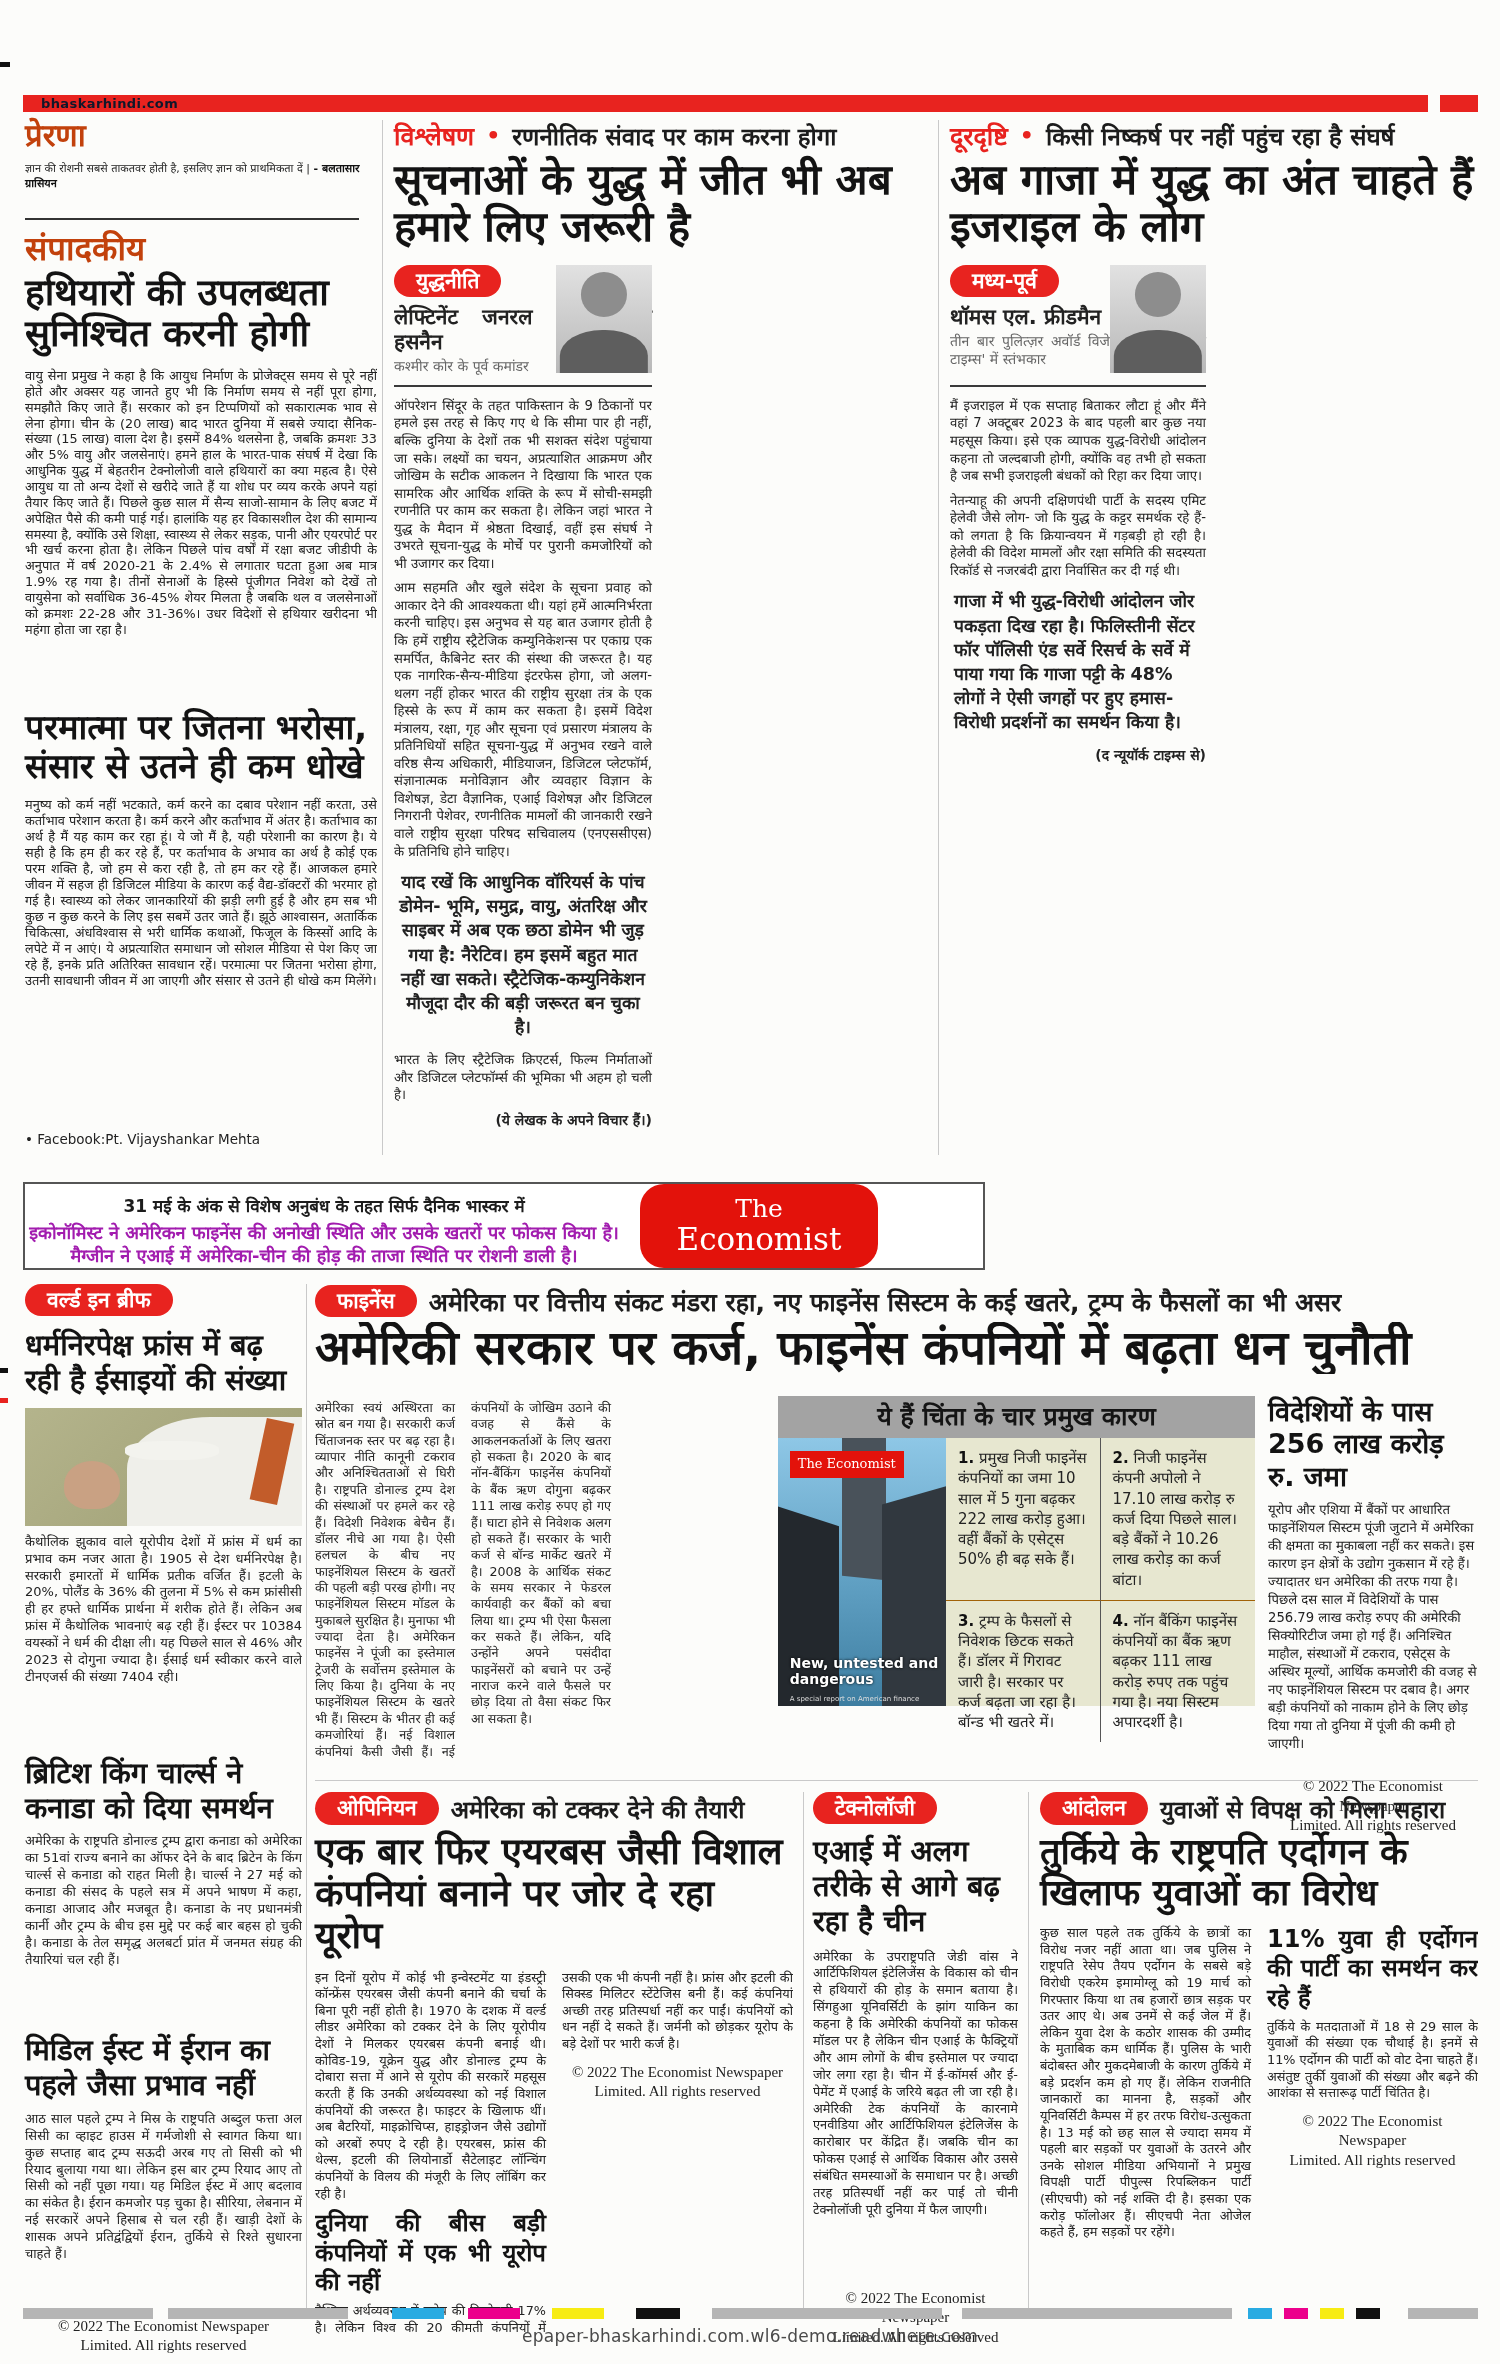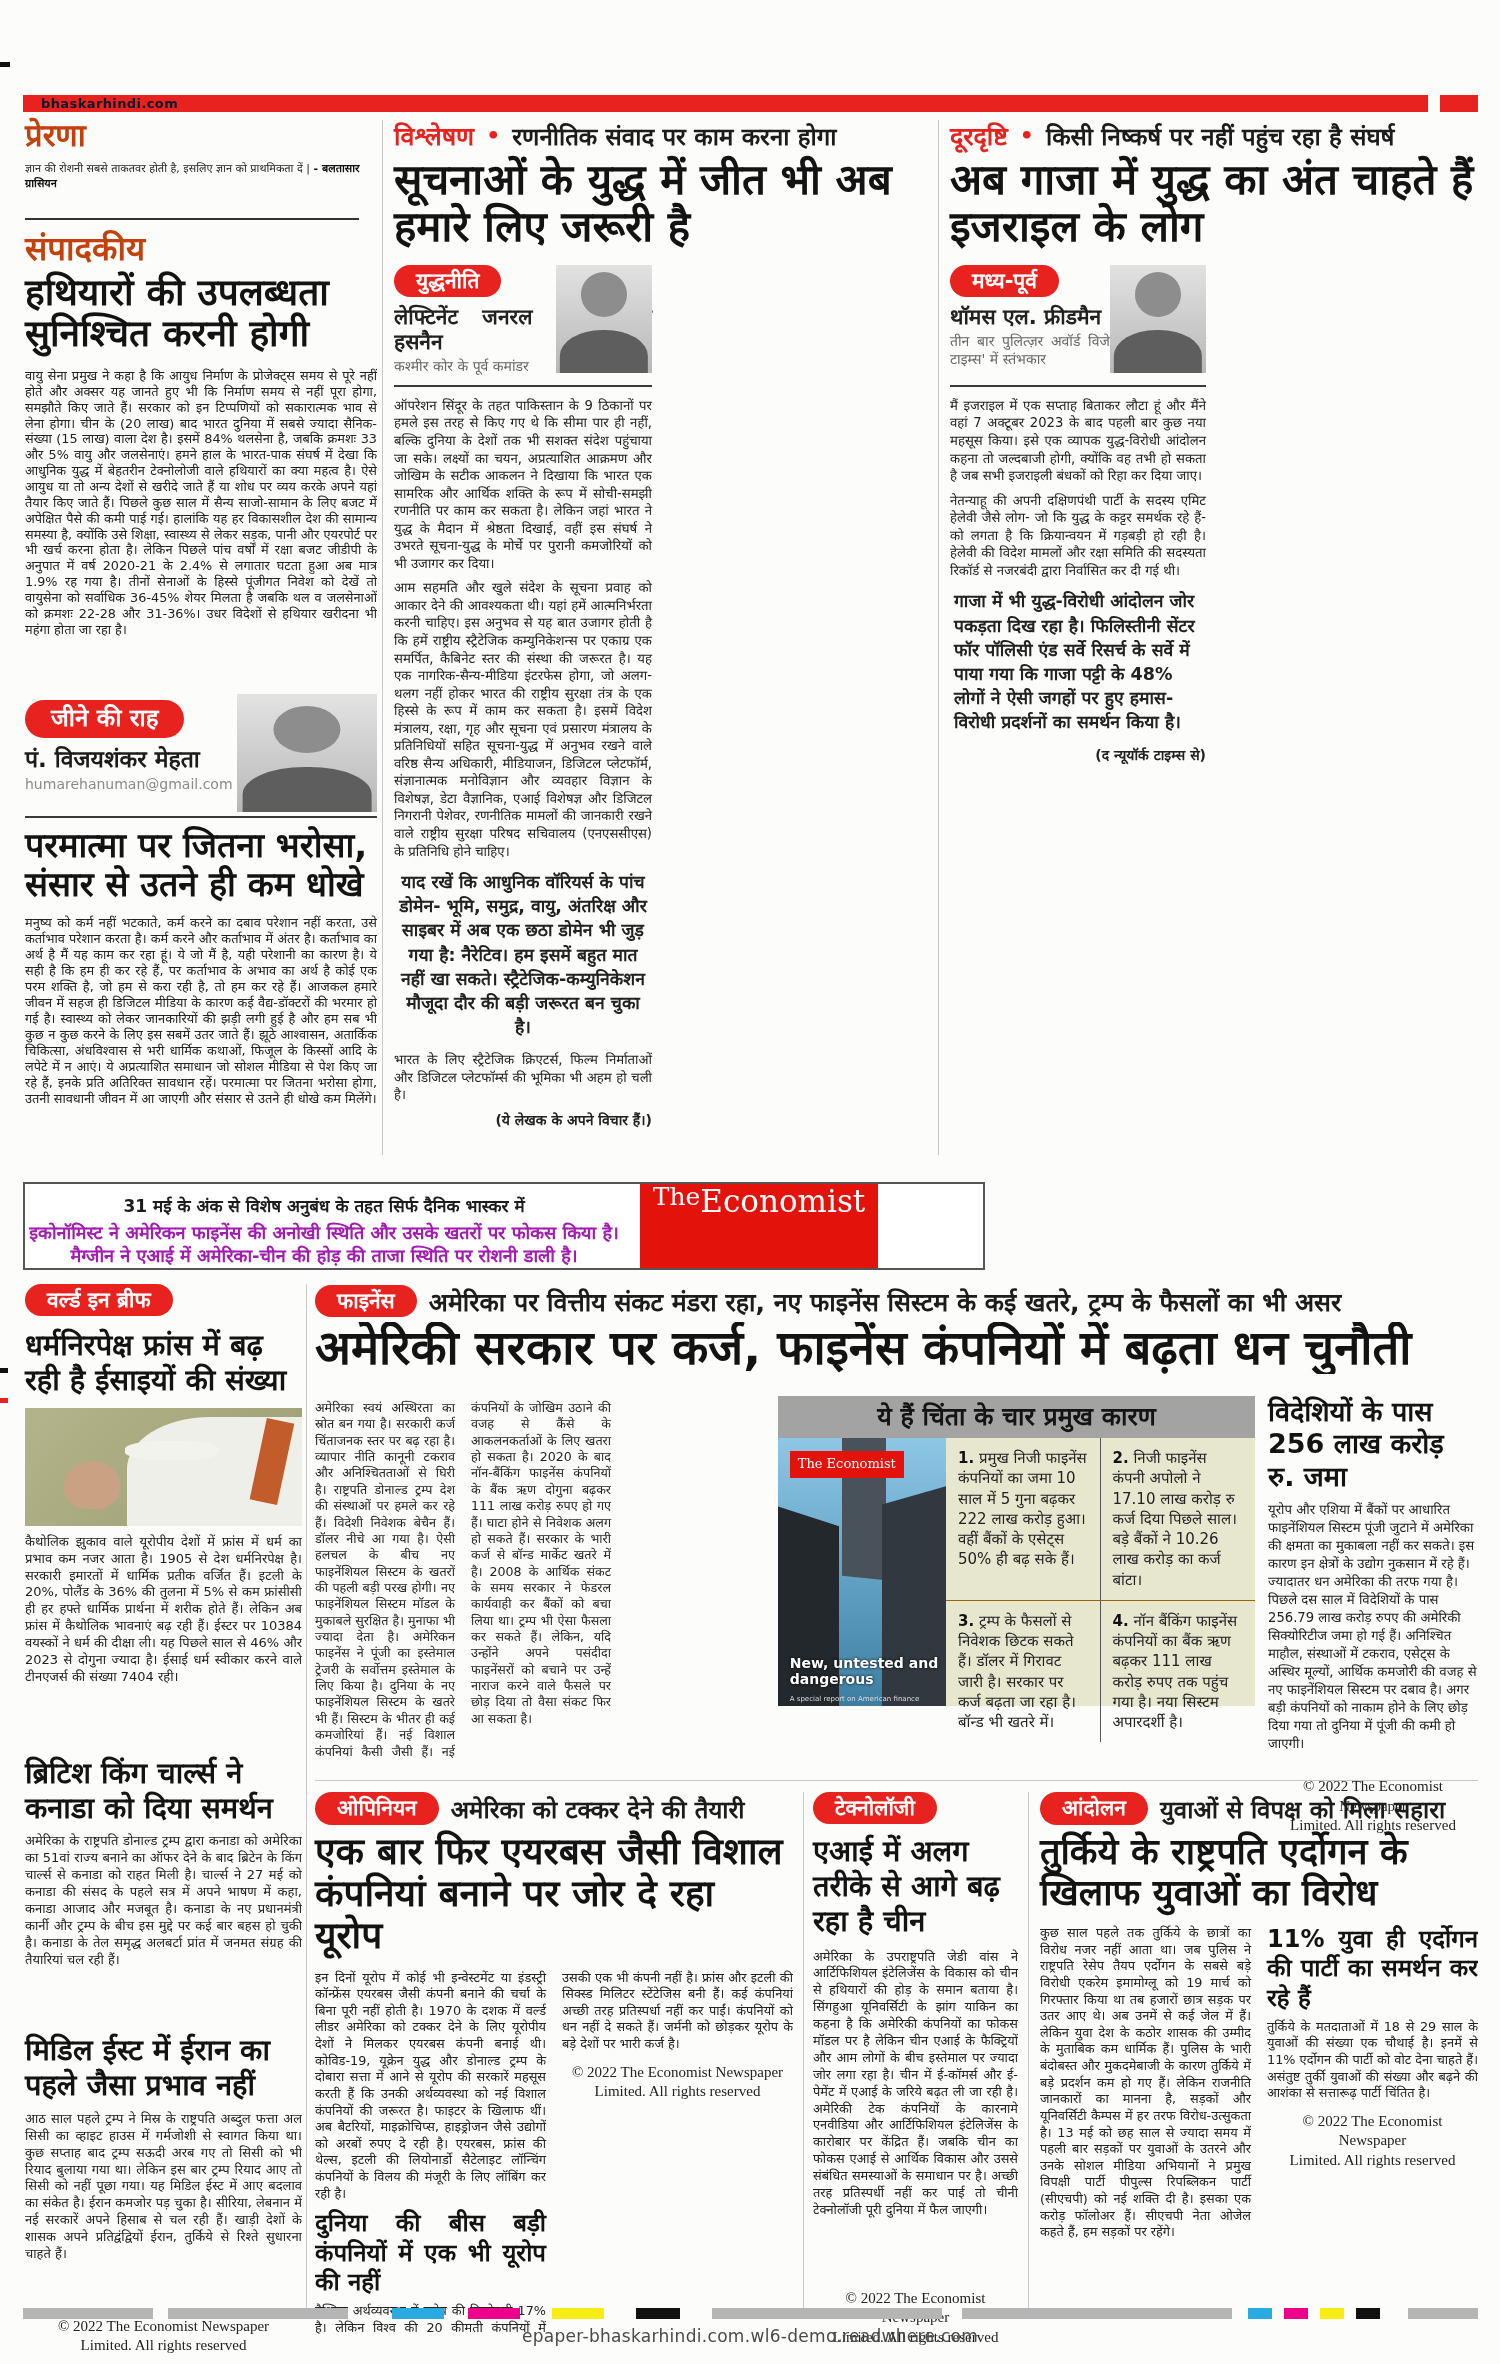--- a/index.html
+++ b/index.html
@@ -45,21 +45,21 @@
              color:#222;margin-top:10px;break-inside:avoid;}
   .photo{position:relative;overflow:hidden;background:linear-gradient(135deg,#b4b48c,#9d9d72);}
   .photo .robe{position:absolute;right:-12%;top:8%;width:75%;height:110%;background:#efefea;border-radius:40% 0 0 10%;}
   .photo .head{position:absolute;left:14%;bottom:14%;width:56px;height:48px;background:#c9a183;border-radius:50% 50% 42% 42%;}
   .photo .arm{position:absolute;left:36%;top:28%;width:34%;height:16%;background:#f3f3ee;border-radius:40%;}
   .photo .sash{position:absolute;right:6%;top:10%;width:10%;height:70%;background:#c25c2a;transform:rotate(12deg);}
   .banner{border:2px solid #555;background:#fff;}
   .banner .txt1{font-weight:bold;font-size:17px;text-align:center;margin-top:10px;}
   .banner .txt2{font-size:18px;text-align:center;line-height:1.3;margin-top:4px;color:#a21caf;font-weight:600;}
   .eco-logo{background:#e3120b;color:#fff;font-family:"DejaVu Serif",serif;text-align:center;
-            display:flex;flex-direction:row;justify-content:center;}
+            display:flex;flex-direction:column;justify-content:center;border-radius:24px;}
   .eco-logo .l1{font-size:25px;line-height:1.05;}
   .eco-logo .l2{font-size:31px;line-height:1.1;}
   .graybar{background:#a3a3a3;color:#141414;font-weight:bold;font-size:25px;text-align:center;line-height:42px;}
   .causes{background:#e7e7d0;display:grid;grid-template-columns:1fr 1fr;grid-template-rows:1fr 1fr;}
   .cause{padding:10px 12px;font-size:15px;line-height:1.35;color:#222;}
   .cause b{color:#111;}
   .cause.br{border-right:1px solid #555;}
   .cause.bb{border-bottom:1px solid #a16207;}
   .cover{position:relative;background:linear-gradient(180deg,#8ec7e6 0%,#5f9fc2 55%,#3d7da0 100%);overflow:hidden;}
   .cover .b1{position:absolute;left:-12%;top:28%;width:48%;height:90%;background:#23282d;transform:skewY(18deg);}
@@ -90,26 +90,20 @@
     <span>ज्ञान की रोशनी सबसे ताकतवर होती है, इसलिए ज्ञान को प्राथमिकता दें |</span>
     <b>- बलतासार ग्रासियन</b>
   </div>
   <div class="abs" style="left:25px;top:218px;width:334px;height:2px;background:#333;"></div>
 
   <div class="abs redlabel" style="left:25px;top:232px;font-size:33px;">संपादकीय</div>
   <div class="abs hx" style="left:25px;top:272px;width:352px;font-size:37px;line-height:1.12;">हथियारों की उपलब्धता सुनिश्चित करनी होगी</div>
   <div class="abs body" style="left:25px;top:368px;width:352px;height:322px;overflow:hidden;font-size:12.8px;line-height:1.24;">वायु सेना प्रमुख ने कहा है कि आयुध निर्माण के प्रोजेक्ट्स समय से पूरे नहीं होते और अक्सर यह जानते हुए भी कि निर्माण समय से नहीं पूरा होगा, समझौते किए जाते हैं। सरकार को इन टिप्पणियों को सकारात्मक भाव से लेना होगा। चीन के (20 लाख) बाद भारत दुनिया में सबसे ज्यादा सैनिक-संख्या (15 लाख) वाला देश है। इसमें 84% थलसेना है, जबकि क्रमशः 33 और 5% वायु और जलसेनाएं। हमने हाल के भारत-पाक संघर्ष में देखा कि आधुनिक युद्ध में बेहतरीन टेक्नोलोजी वाले हथियारों का क्या महत्व है। ऐसे आयुध या तो अन्य देशों से खरीदे जाते हैं या शोध पर व्यय करके अपने यहां तैयार किए जाते हैं। पिछले कुछ साल में सैन्य साजो-सामान के लिए बजट में अपेक्षित पैसे की कमी पाई गई। हालांकि यह हर विकासशील देश की सामान्य समस्या है, क्योंकि उसे शिक्षा, स्वास्थ्य से लेकर सड़क, पानी और एयरपोर्ट पर भी खर्च करना होता है। लेकिन पिछले पांच वर्षों में रक्षा बजट जीडीपी के अनुपात में वर्ष 2020-21 के 2.4% से लगातार घटता हुआ अब मात्र 1.9% रह गया है। तीनों सेनाओं के हिस्से पूंजीगत निवेश को देखें तो वायुसेना को सर्वाधिक 36-45% शेयर मिलता है जबकि थल व जलसेनाओं को क्रमशः 22-28 और 31-36%। उधर विदेशों से हथियार खरीदना भी महंगा होता जा रहा है।</div>
 
   <div class="abs" style="left:25px;top:700px;width:352px;">
-    <div style="position:relative;border-bottom:2.5px solid #3a3a3a;padding-bottom:8px;min-height:108px;">
-      <span class="pill" style="font-size:24px;padding:5px 26px;">जीने की राह</span>
-      <div class="author-name" style="font-size:23px;">पं. विजयशंकर मेहता</div>
-      <div class="author-role" style="color:#8a8a8a;">humarehanuman@gmail.com</div>
-      <div class="portrait" style="width:140px;height:118px;top:-6px;"></div>
-    </div>
     <div class="hx" style="font-size:34px;line-height:1.16;margin-top:8px;">परमात्मा पर जितना भरोसा, संसार से उतने ही कम धोखे</div>
     <div class="body" style="margin-top:10px;height:328px;overflow:hidden;font-size:12.8px;line-height:1.25;">मनुष्य को कर्म नहीं भटकाते, कर्म करने का दबाव परेशान नहीं करता, उसे कर्ताभाव परेशान करता है। कर्म करने और कर्ताभाव में अंतर है। कर्ताभाव का अर्थ है मैं यह काम कर रहा हूं। ये जो मैं है, यही परेशानी का कारण है। ये सही है कि हम ही कर रहे हैं, पर कर्ताभाव के अभाव का अर्थ है कोई एक परम शक्ति है, जो हम से करा रही है, तो हम कर रहे हैं। आजकल हमारे जीवन में सहज ही डिजिटल मीडिया के कारण कई वैद्य-डॉक्टरों की भरमार हो गई है। स्वास्थ्य को लेकर जानकारियों की झड़ी लगी हुई है और हम सब भी कुछ न कुछ करने के लिए इस सबमें उतर जाते हैं। झूठे आश्वासन, अतार्किक चिकित्सा, अंधविश्वास से भरी धार्मिक कथाओं, फिजूल के किस्सों आदि के लपेटे में न आएं। ये अप्रत्याशित समाधान जो सोशल मीडिया से पेश किए जा रहे हैं, इनके प्रति अतिरिक्त सावधान रहें। परमात्मा पर जितना भरोसा होगा, उतनी सावधानी जीवन में आ जाएगी और संसार से उतने ही धोखे कम मिलेंगे।</div>
     <div class="fb">• Facebook:Pt. Vijayshankar Mehta</div>
   </div>
 
   <div class="abs vline" style="left:382px;top:120px;height:1035px;"></div>
 
   <div class="abs" style="left:394px;top:118px;width:532px;">
     <div class="kickrow">
       <span class="ktag">विश्लेषण</span>

